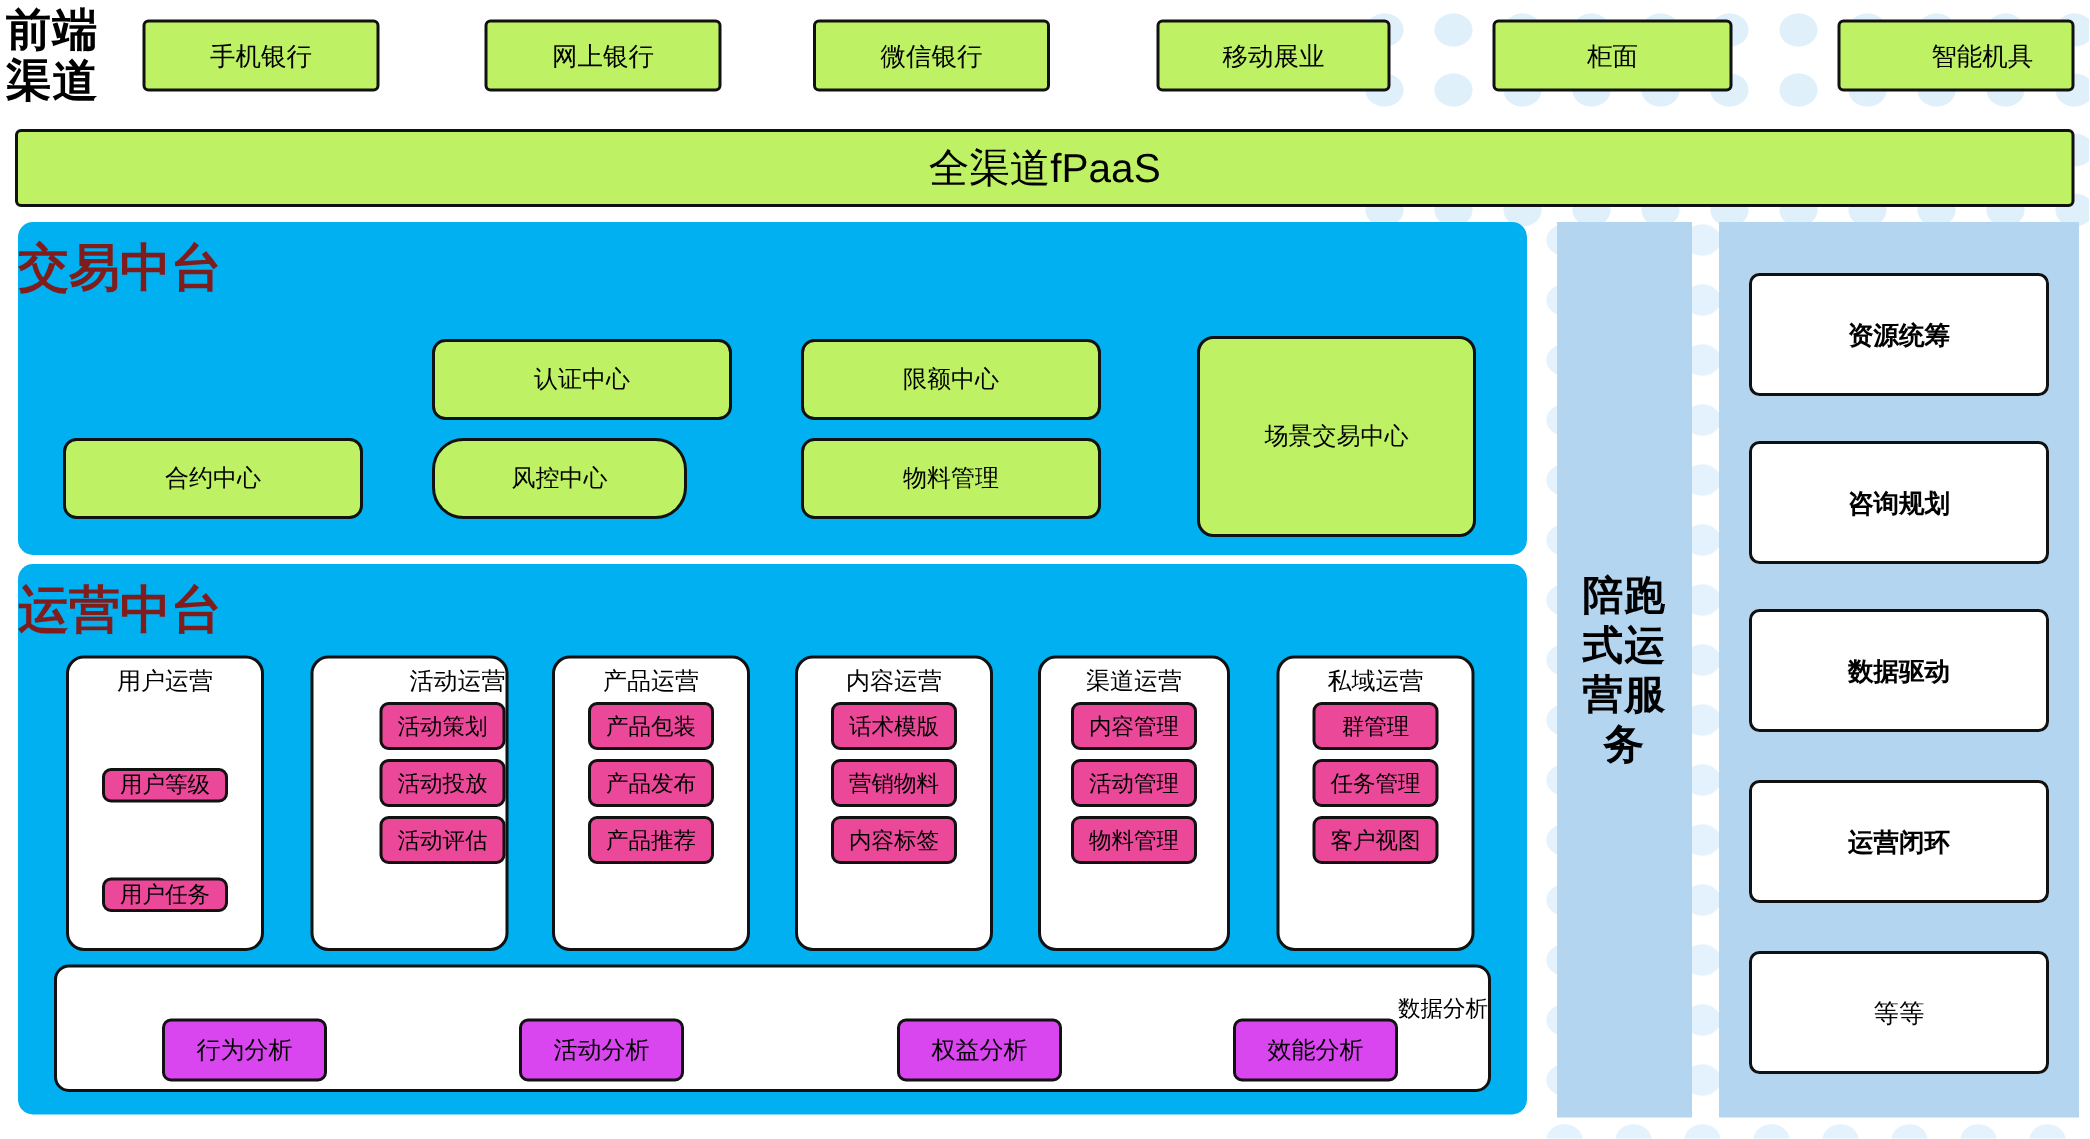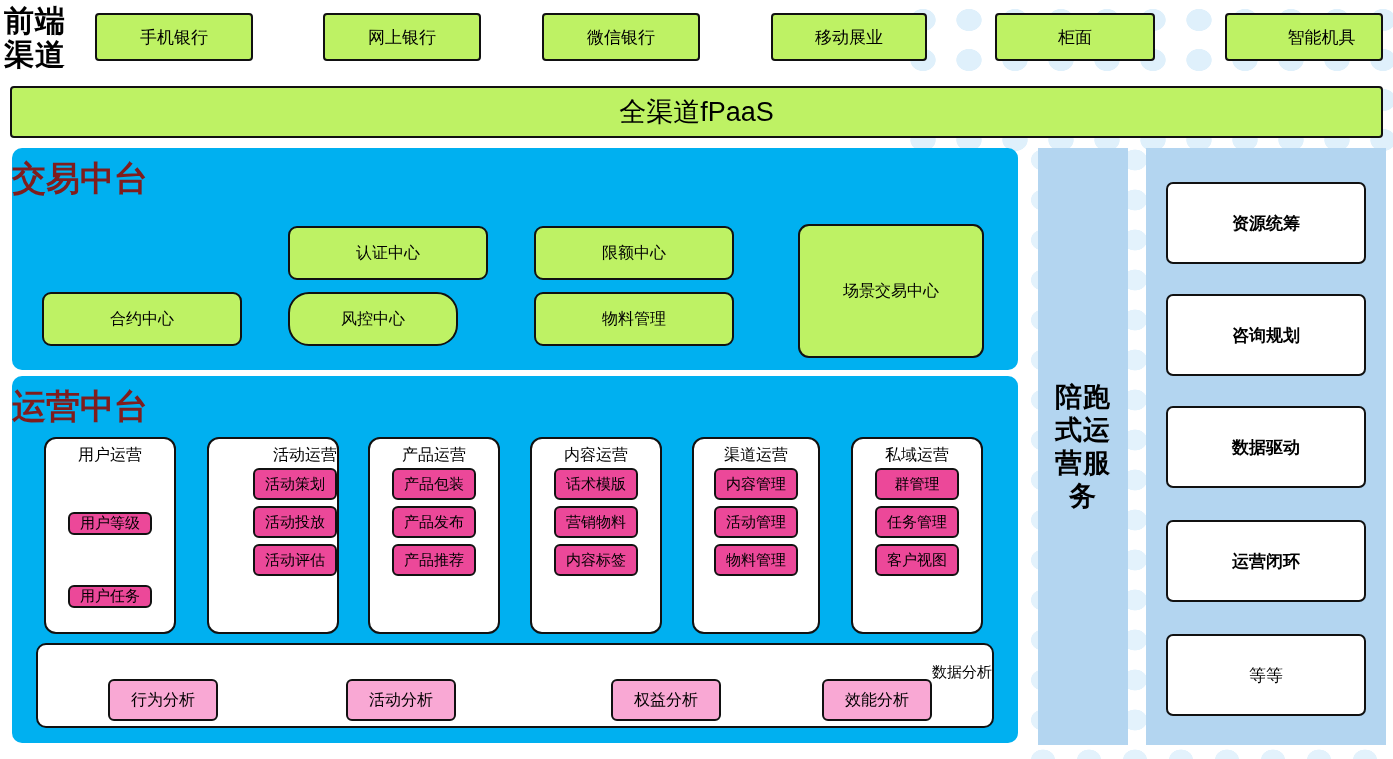--- a/index.html
+++ b/index.html
@@ -125,21 +125,21 @@
     text-align:right;font-size:15px;margin-top:18px;padding-left:28px;
   }
   .da-row{
     position:absolute;left:0;top:32px;width:100%;height:46px;
     display:flex;align-items:center;
   }
   .da-item{
     position:absolute;
     width:110px;height:42px;
     border:2px solid #111111;border-radius:6px;
-    background:#f9a8d4;box-sizing:border-box;
+    background:#d946ef;box-sizing:border-box;
     display:flex;align-items:center;justify-content:center;
     font-size:16px;
   }
 
   
   .lblue{
     position:absolute;background:#b3d5f0;z-index:1;
   }
   #accomp-col{left:1038px;top:148px;width:90px;height:597px;}
   #svc-col{left:1146px;top:148px;width:240px;height:597px;}
@@ -243,21 +243,21 @@
     <div class="g-item">群管理</div>
     <div class="g-item">任务管理</div>
     <div class="g-item">客户视图</div>
   </div>
 
   <div id="data-analysis">
     <div class="da-title">数据分析</div>
     <div class="da-row">
       <div class="da-item" style="left:70px;">行为分析</div>
       <div class="da-item" style="left:308px;">活动分析</div>
-      <div class="da-item" style="left:573px;">权益分析</div>
+      <div class="da-item" style="left:560px;">权益分析</div>
       <div class="da-item" style="left:784px;">效能分析</div>
     </div>
   </div>
 
   <div class="lblue" id="accomp-col"></div>
   <div id="accomp-text">
     <span>陪跑式运营服务</span>
   </div>
 
   <div class="lblue" id="svc-col"></div>

